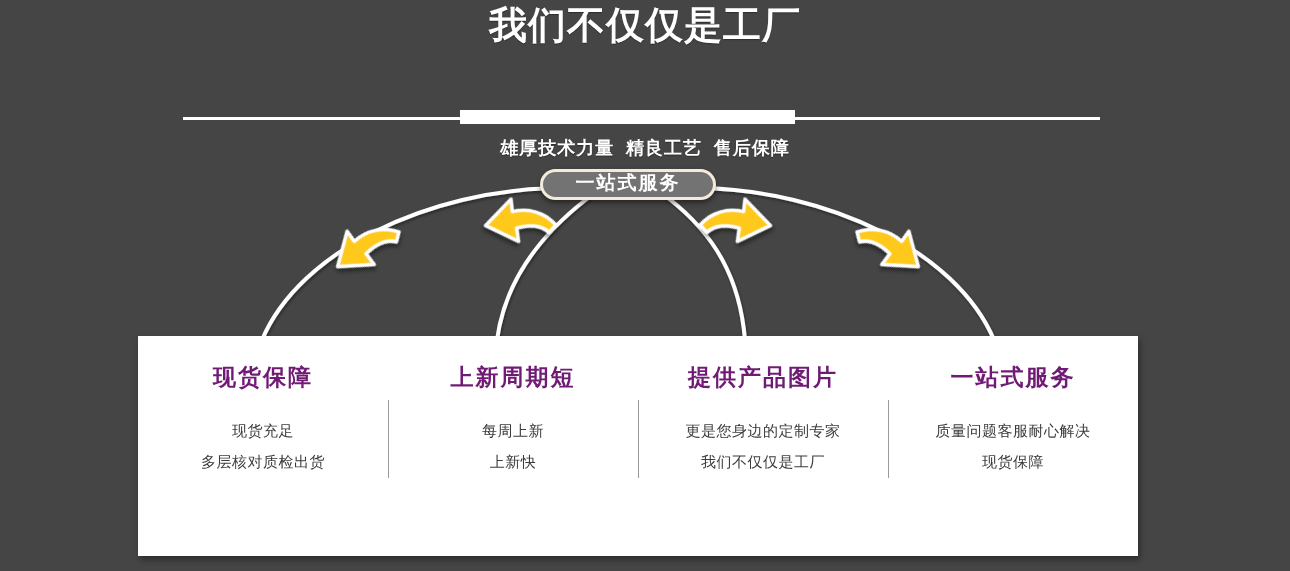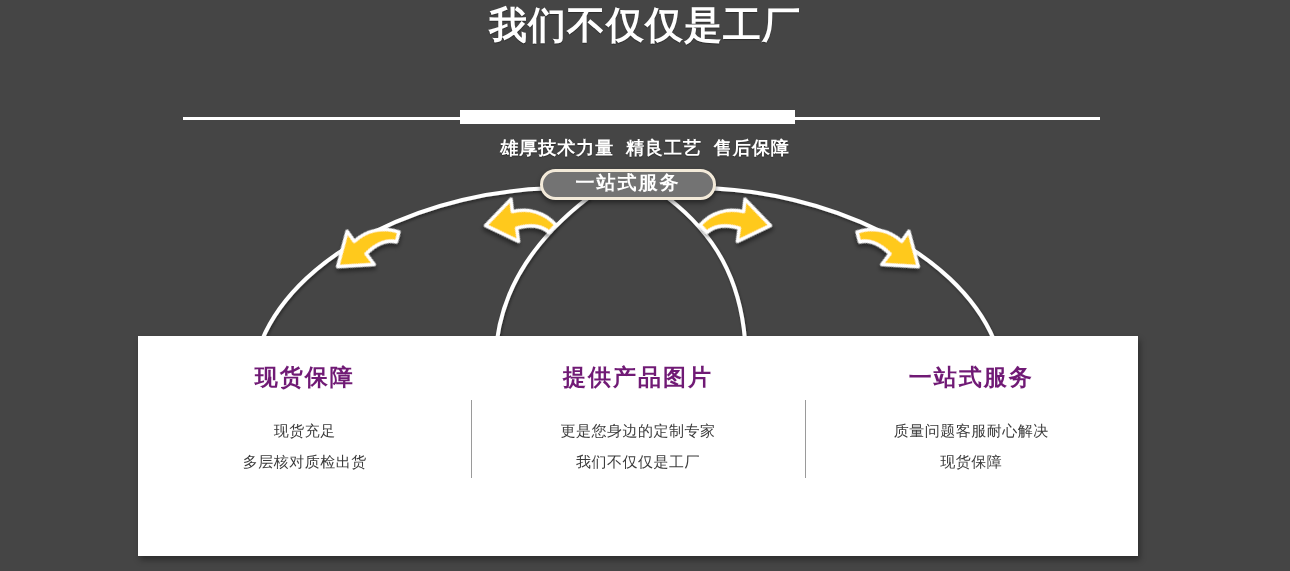--- a/index.html
+++ b/index.html
@@ -202,20 +202,25 @@
 
   <div class="panel">
     <div class="cols">
 
       <div class="col">
         <div class="col-title">现货保障</div>
         <div class="col-line first">现货充足</div>
         <div class="col-line second">多层核对质检出货</div>
       </div>
 
+      <div class="col">
+        <div class="col-title">上新周期短</div>
+        <div class="col-line first">每周上新</div>
+        <div class="col-line second">上新快</div>
+      </div>
 
       <div class="col">
         <div class="col-title">提供产品图片</div>
         <div class="col-line first">更是您身边的定制专家</div>
         <div class="col-line second">我们不仅仅是工厂</div>
       </div>
 
       <div class="col">
         <div class="col-title">一站式服务</div>
         <div class="col-line first">质量问题客服耐心解决</div>

